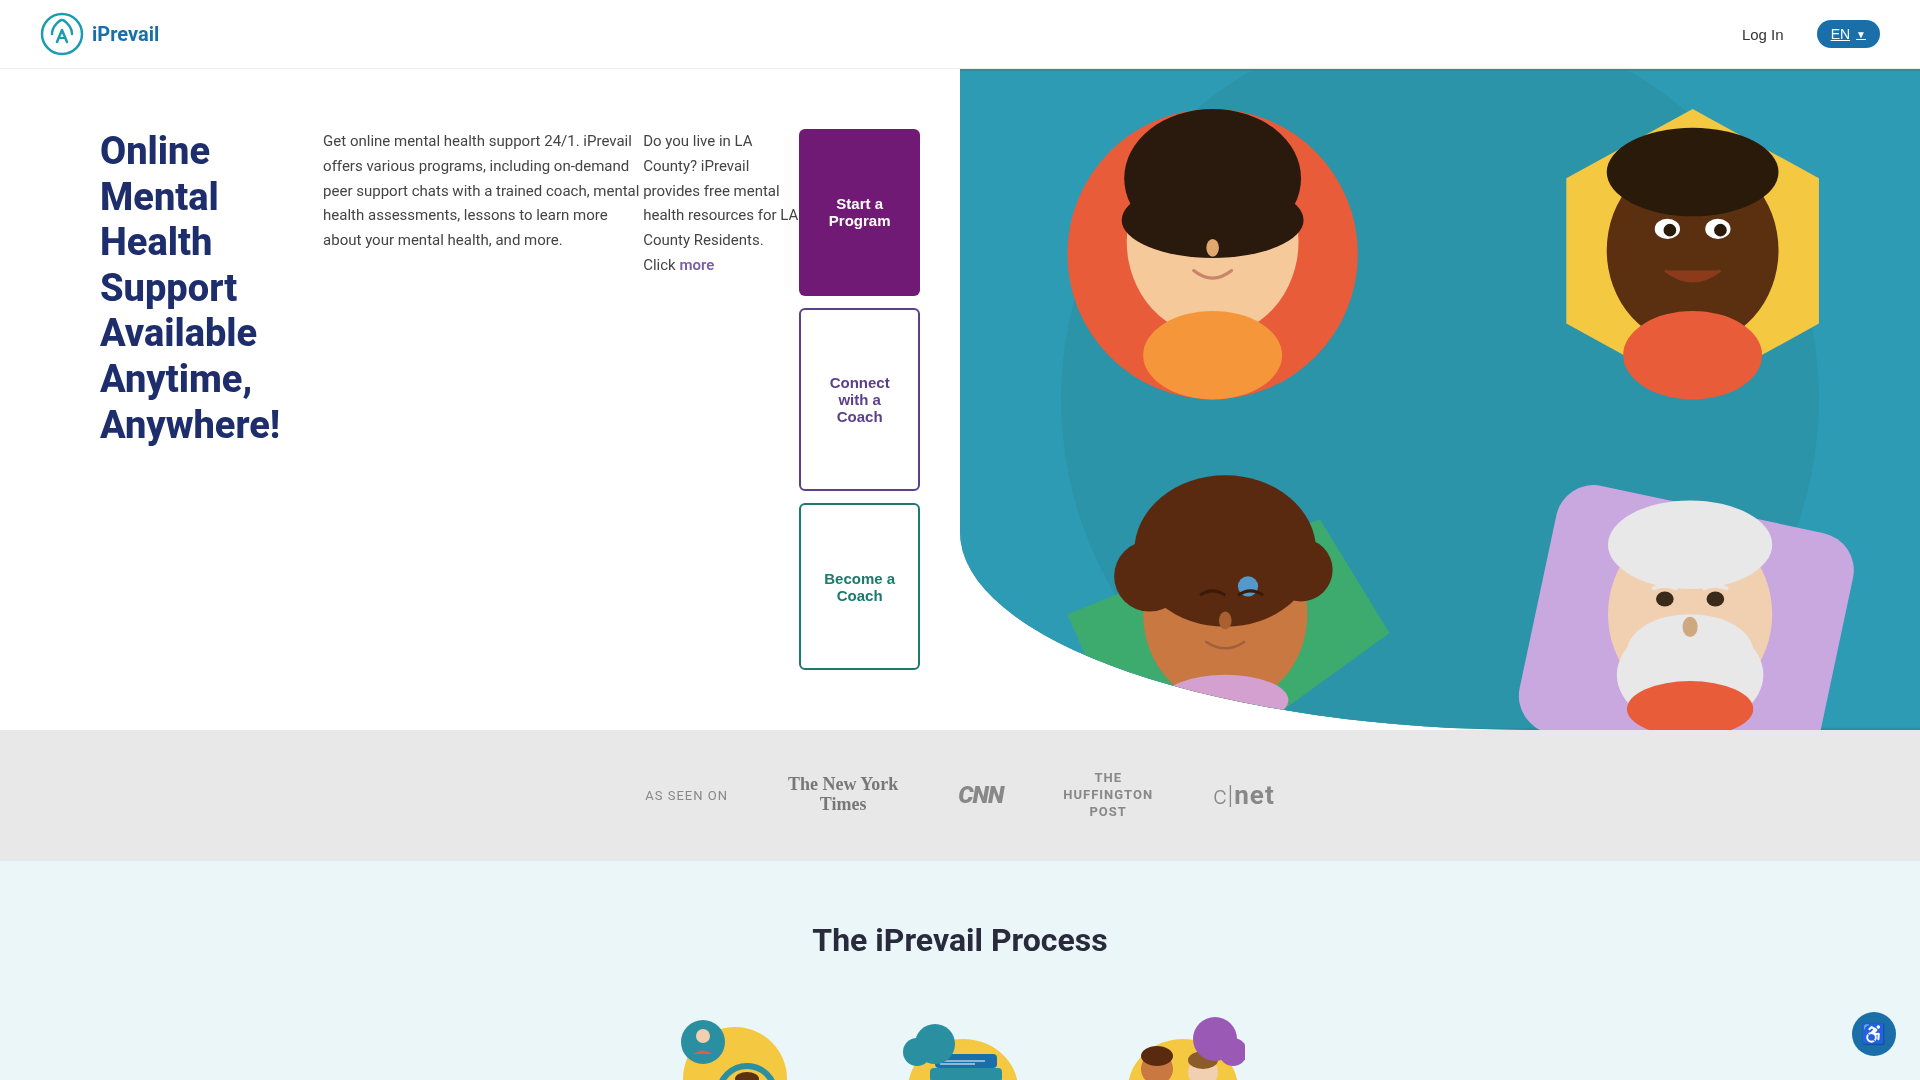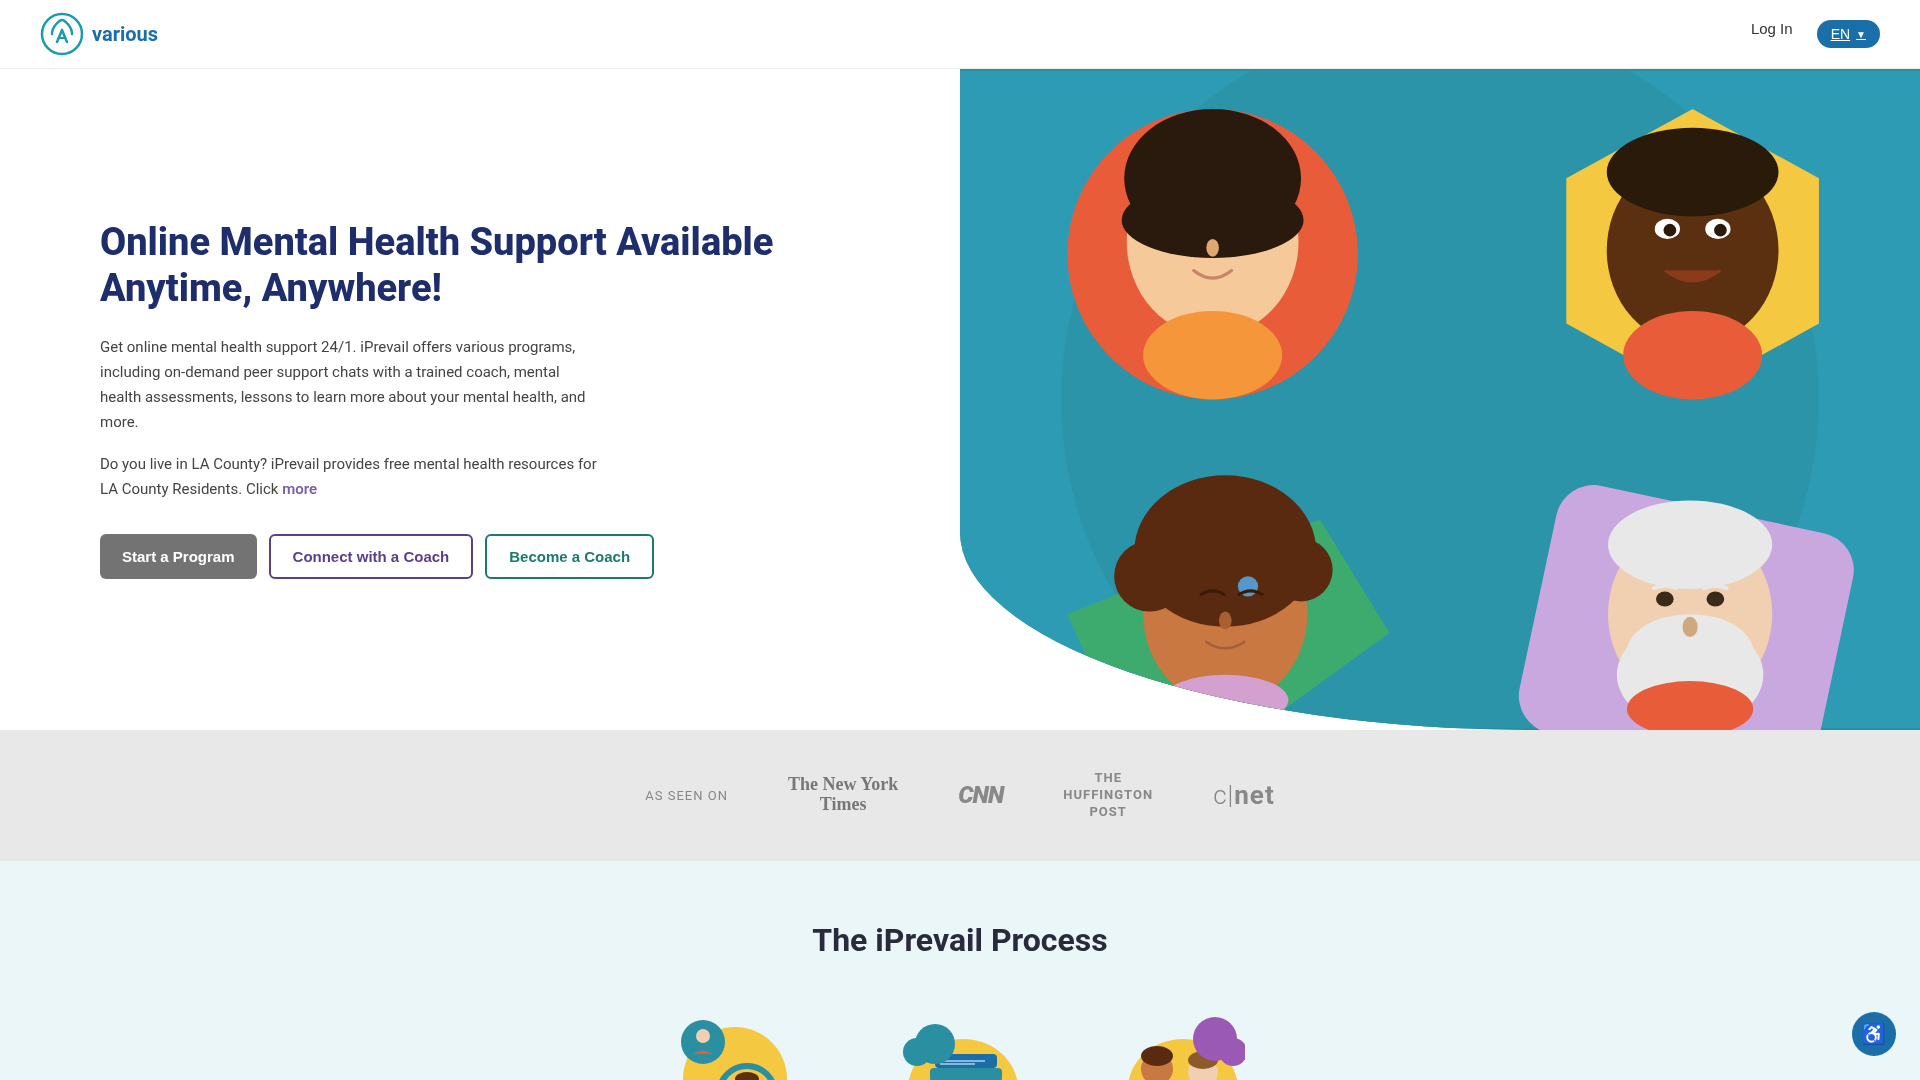--- a/index.html
+++ b/index.html
@@ -21,22 +21,22 @@
       display: flex;
       align-items: center;
       gap: 8px;
     }
     .logo-icon {
       width: 44px;
       height: 44px;
     }
     .nav-right {
       display: flex;
-      align-items: flex-start;
-      gap: 24px;
+      align-items: center;
+      gap: 33px;
     }
     .login-btn {
       background: none;
       border: none;
       font-size: 15px;
       color: #333;
       cursor: pointer;
       font-weight: 500;
     }
     .lang-btn {
@@ -63,21 +63,20 @@
       align-items: stretch;
       min-height: 520px;
       background: #fff;
       position: relative;
       overflow: hidden;
     }
     .hero-content {
       width: 50%;
       padding: 60px 40px 60px 100px;
       display: flex;
-      flex-direction: column;
       justify-content: center;
     }
     .hero-title {
       font-size: 38px;
       font-weight: 800;
       color: #1e2d6b;
       line-height: 1.2;
       margin-bottom: 24px;
     }
     .hero-desc {
@@ -98,21 +97,21 @@
       color: #7b5ea7;
       text-decoration: none;
       font-weight: 600;
     }
     .hero-buttons {
       display: flex;
       gap: 12px;
       flex-wrap: wrap;
     }
     .btn-primary {
-      background: #737373;
+      background: #701a75;
       color: #fff;
       border: none;
       border-radius: 6px;
       padding: 14px 22px;
       font-size: 15px;
       font-weight: 600;
       cursor: pointer;
     }
     .btn-outline-purple {
       background: transparent;
@@ -251,21 +250,21 @@
 <body>
 
 <nav class="navbar">
   <div class="logo-wrap">
     <svg class="logo-icon" viewBox="0 0 44 44" fill="none" xmlns="http://www.w3.org/2000/svg">
       <circle cx="22" cy="22" r="20" stroke="#1a9cb0" stroke-width="2.5" fill="none"></circle>
       <path d="M12 22 C12 14 20 8 22 8 C24 8 32 14 32 22" stroke="#1a9cb0" stroke-width="2.5" fill="none" stroke-linecap="round"></path>
       <path d="M17 30 L22 18 L27 30" stroke="#1a9cb0" stroke-width="2.5" fill="none" stroke-linecap="round" stroke-linejoin="round"></path>
       <path d="M19 26 L25 26" stroke="#1a9cb0" stroke-width="2"></path>
     </svg>
-    <span style="font-size:20px;font-weight:700;color:#1a6fa8;">various</span>
+    <span style="font-size:20px;font-weight:700;color:#1a6fa8;">iPrevail</span>
   </div>
   <div class="nav-right">
     <button class="login-btn">Log In</button>
     <button class="lang-btn">
       <span>EN</span>
       <span class="chevron">▼</span>
     </button>
   </div>
 </nav>
 

